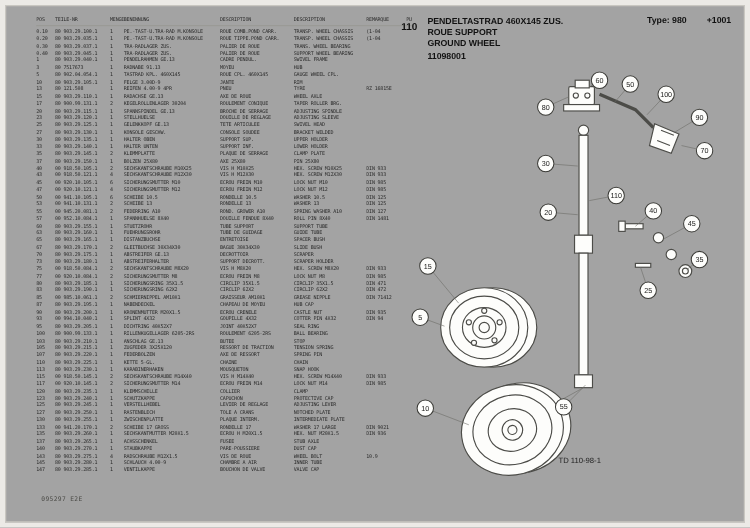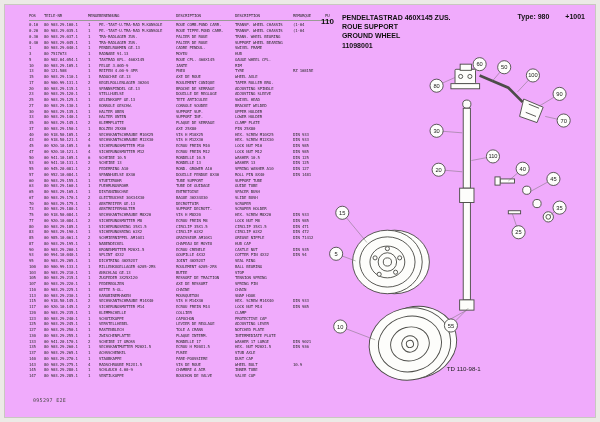--- a/index.html
+++ b/index.html
@@ -5,21 +5,21 @@
   html,body{margin:0;padding:0;}
   body{
     width:600px;height:422px;
     background:#eceae6;
     font-family:"DejaVu Sans Mono", monospace;
     position:relative;
     overflow:hidden;
   }
   .page{
     position:absolute; inset:4px;
-    background:#f0abfc;
+    background:#a3a3a3;
     border:1px solid #c9c7c1;
     overflow:hidden;
     text-decoration:underline;
   }
   
   .table-section{
     position:absolute; left:24px; top:8px; width:302px; bottom:26px;
     color:#2b2b2b;
   }
   .prow{

